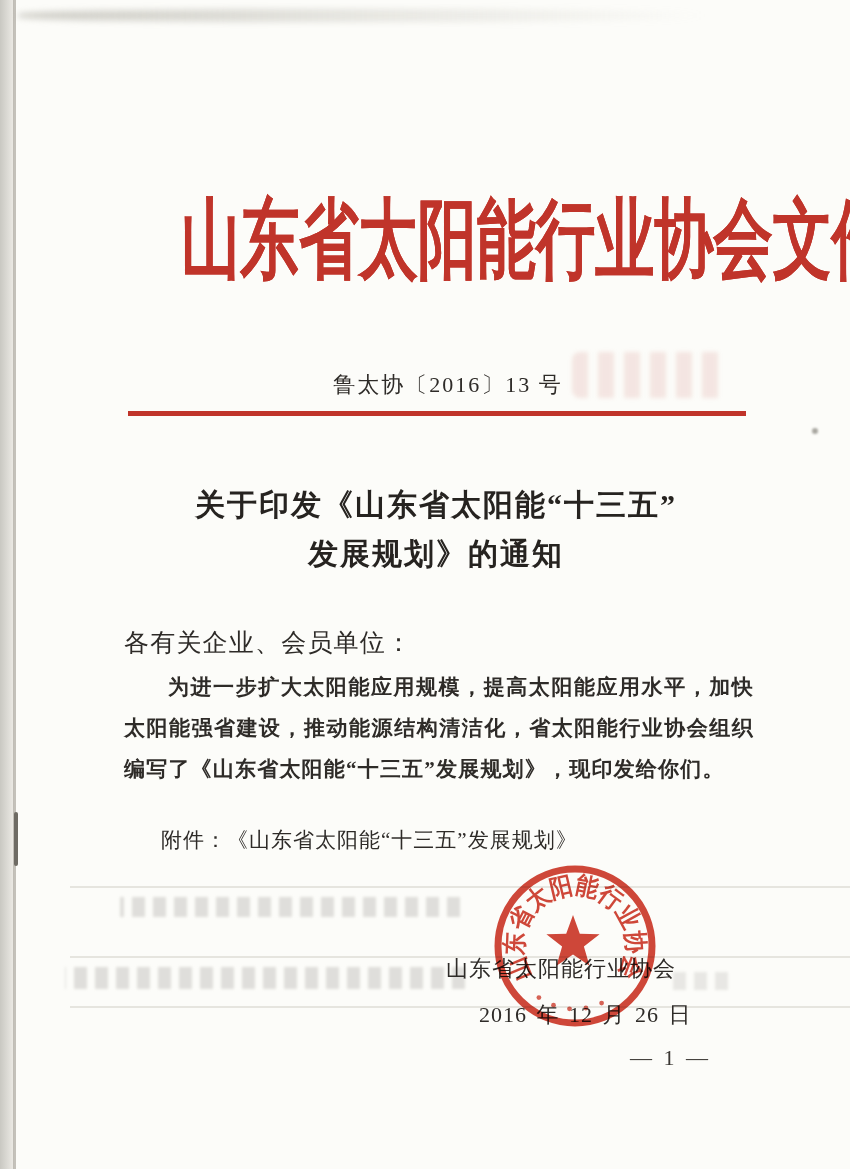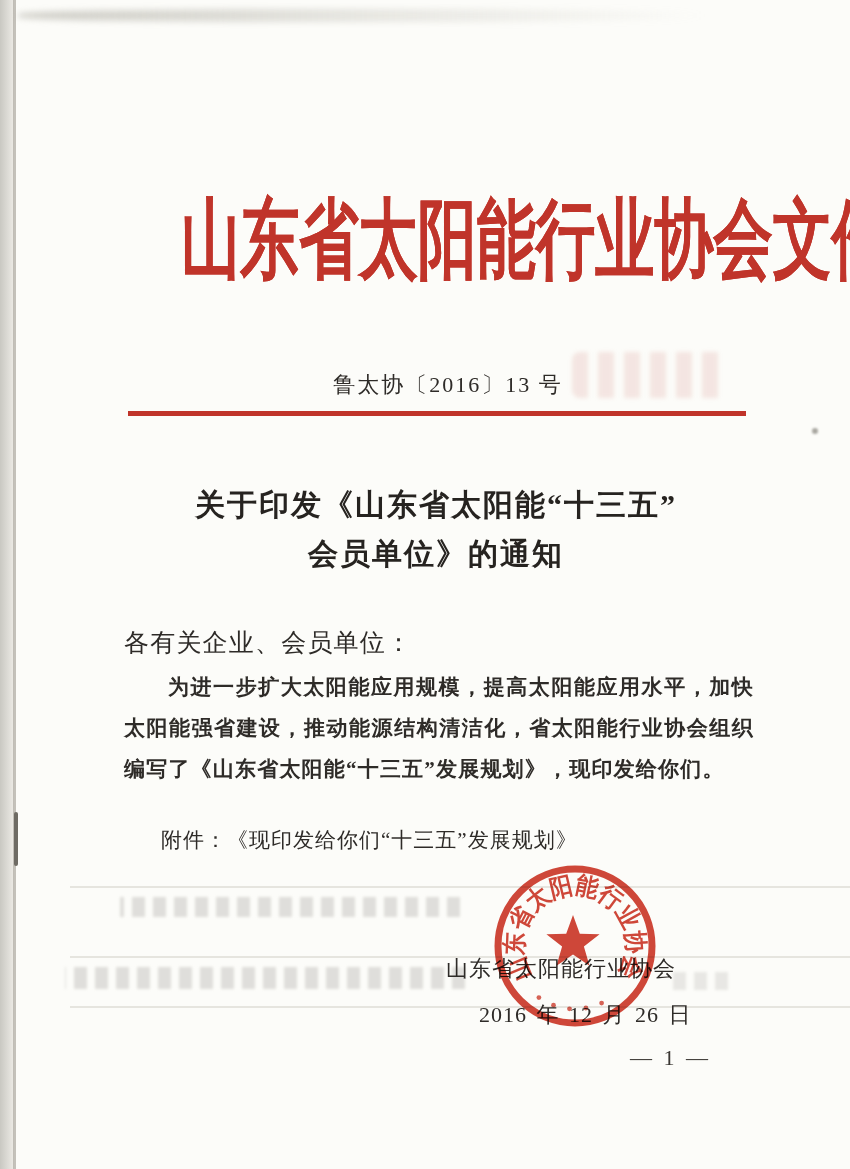--- a/index.html
+++ b/index.html
@@ -122,26 +122,26 @@
   <div class="bleed-row" style="left:666px;top:972px;width:62px;height:18px;opacity:.7"></div>
 
   <div class="org-title">
     <span class="condensed">山东省太阳能行业协会文件</span>
   </div>
   <div class="doc-number">鲁太协〔2016〕13 号</div>
   <div class="red-rule"></div>
 
   <div class="notice-title">
     <div>关于印发《山东省太阳能“十三五”</div>
-    <div>会员单位》的通知</div>
+    <div>发展规划》的通知</div>
   </div>
 
   <div class="salutation">各有关企业、会员单位：</div>
   <div class="body-paragraph">为进一步扩大太阳能应用规模，提高太阳能应用水平，加快太阳能强省建设，推动能源结构清洁化，省太阳能行业协会组织编写了《山东省太阳能“十三五”发展规划》，现印发给你们。</div>
-  <div class="attachment-line">附件：《现印发给你们“十三五”发展规划》</div>
+  <div class="attachment-line">附件：《山东省太阳能“十三五”发展规划》</div>
 
   <div class="signature-org">山东省太阳能行业协会</div>
   <div class="signature-date">2016 年 12 月 26 日</div>
 
   <svg class="seal" viewBox="-90 -90 180 180" aria-hidden="true">
     <circle cx="0" cy="0" r="77" fill="none" stroke="#ce3a2b" stroke-width="7"></circle>
     <path id="sealArc" d="M -42.6 29.8 A 52 52 0 1 1 42.6 29.8" fill="none"></path>
     <text font-size="25" textLength="225" lengthAdjust="spacingAndGlyphs">
       <textPath href="#sealArc">山东省太阳能行业协会</textPath>
     </text>

